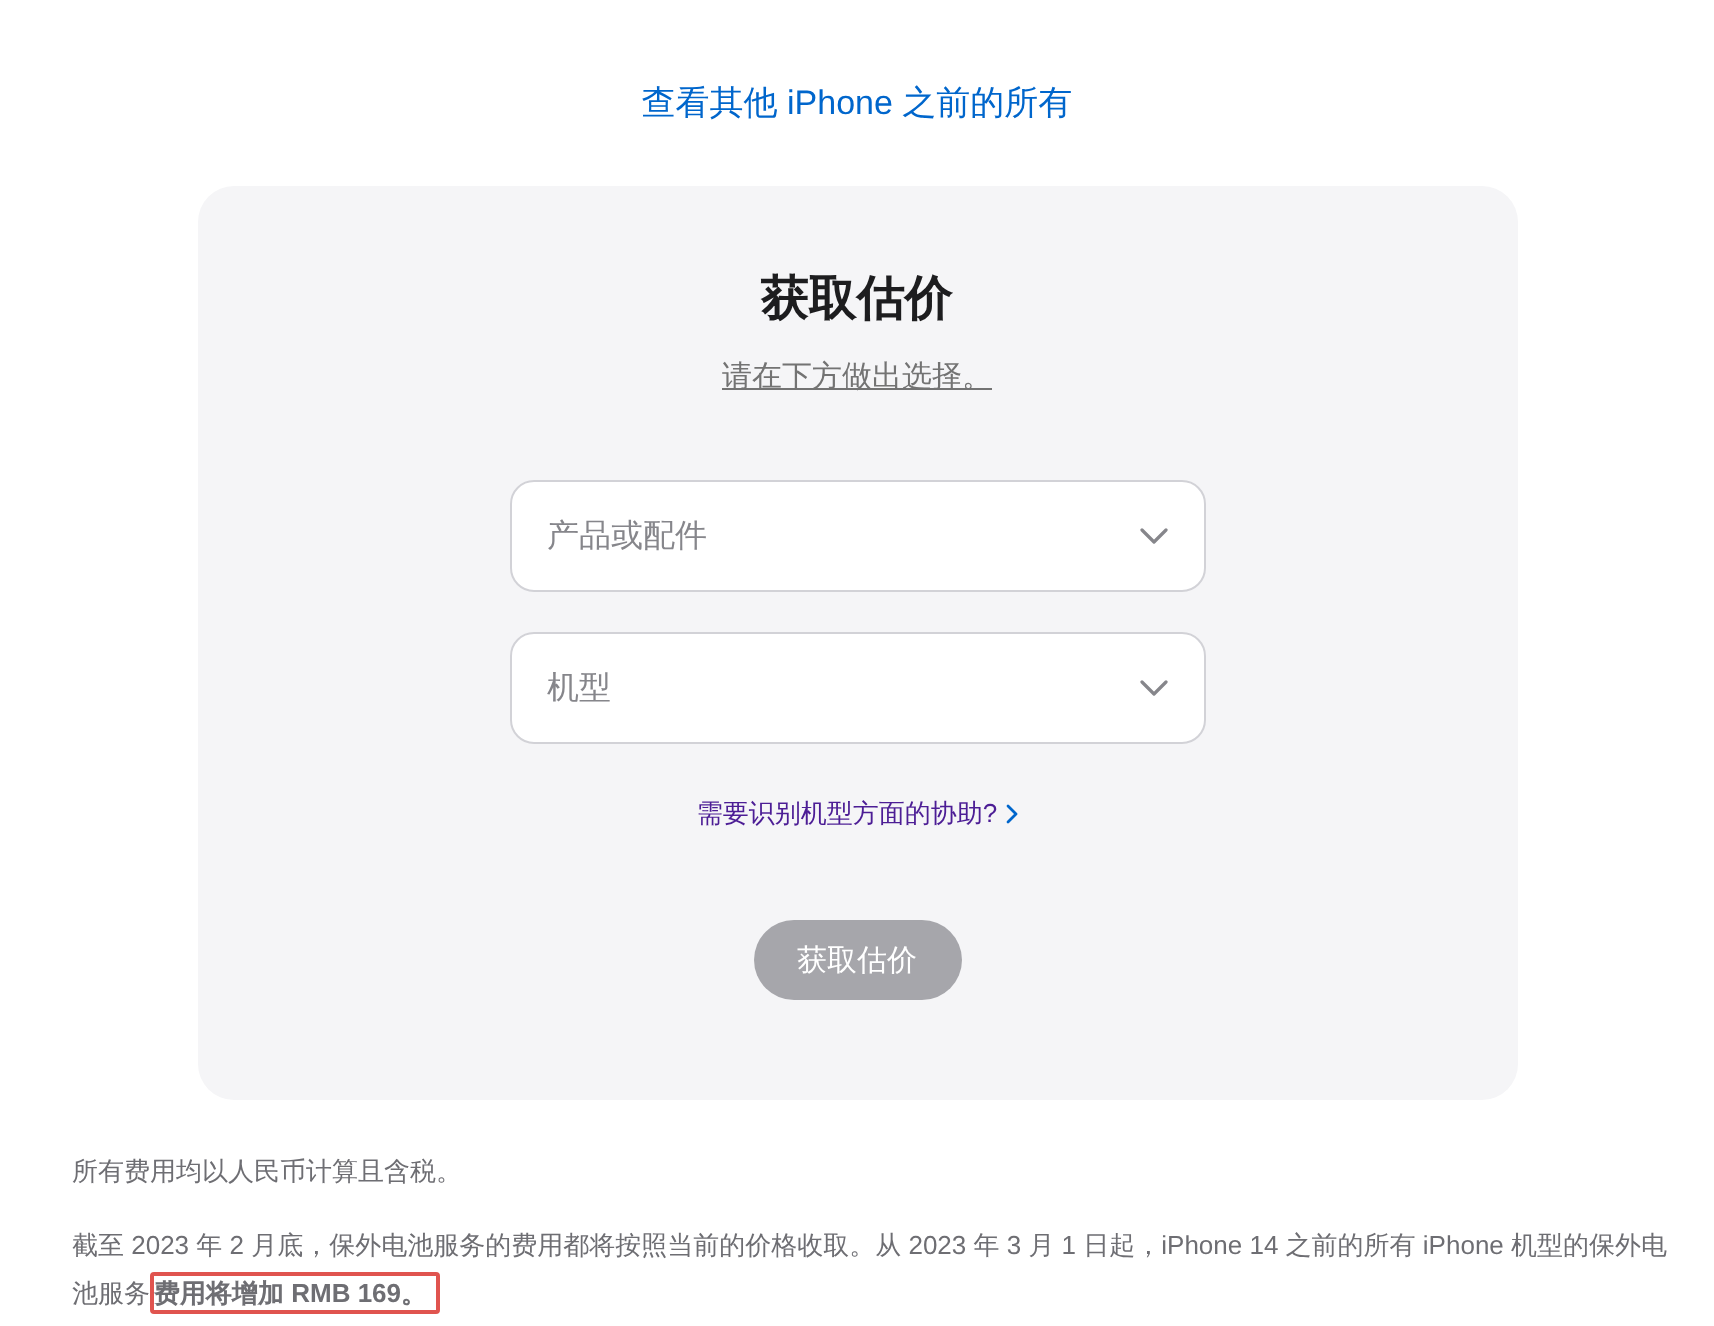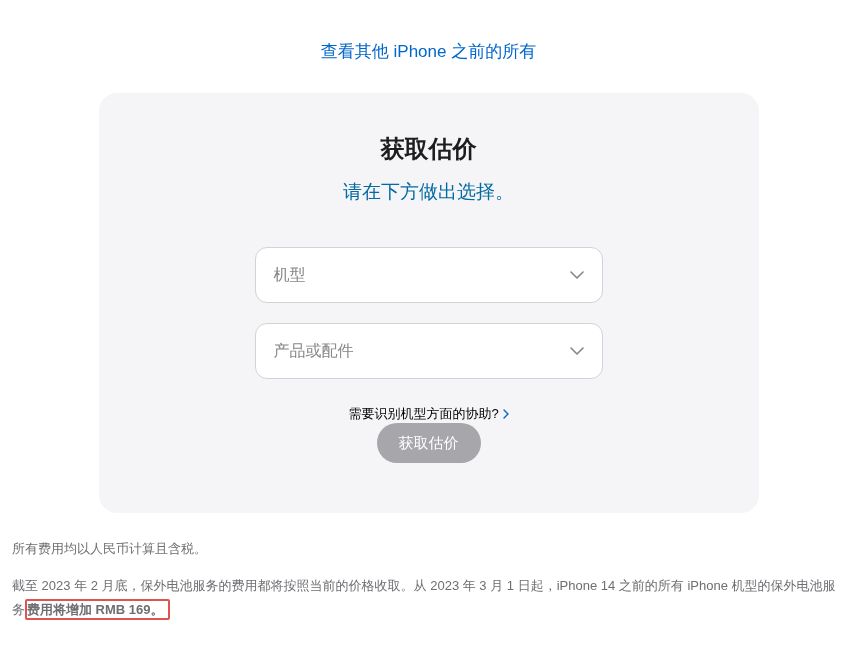--- a/index.html
+++ b/index.html
@@ -31,23 +31,24 @@
       padding: 40px 50px 50px;
       text-align: center;
     }
     .card-title {
       font-size: 24px;
       font-weight: 600;
       color: #1d1d1f;
       margin-bottom: 14px;
     }
     .card-subtitle {
-      font-size: 19px;
-      color: #0369a1;
+      font-size: 15px;
+      color: #737373;
       margin-bottom: 42px;
+      text-decoration: underline;
     }
     .select-wrap {
       position: relative;
       width: 348px;
       margin: 0 auto 20px;
     }
     .select-box {
       width: 100%;
       height: 56px;
       background: #fff;
@@ -65,24 +66,25 @@
       font-size: 16px;
     }
     .chevron {
       color: #86868b;
       display: inline-flex;
     }
     .help-link {
       display: inline-flex;
       align-items: center;
       gap: 4px;
-      color: #000000;
+      color: #4c1d95;
       text-decoration: none;
       font-size: 13px;
       margin-top: 6px;
+      margin-bottom: 44px;
       cursor: pointer;
     }
     .help-link .chev-right {
       display: inline-flex;
     }
     .submit-btn {
       display: inline-flex;
       align-items: center;
       justify-content: center;
       height: 40px;
@@ -94,53 +96,53 @@
       font-size: 15px;
       font-weight: 400;
       cursor: pointer;
     }
     .footnotes {
       padding: 24px 12px 12px;
       font-size: 13px;
       line-height: 1.9;
       color: #6e6e73;
     }
-    .footnotes p { margin-bottom: 12px; }
+    .footnotes p { margin-bottom: 12px; margin-left: 24px; }
     .highlight-box {
       padding: 1px 4px 1px 0;
       border: 2px solid #e0544f;
       border-radius: 2px;
       font-weight: bold;
     }
   </style>
 </head>
 <body>
 
 <div class="top-link">
   <a>查看其他 iPhone 之前的所有</a>
 </div>
 
 <div class="card">
   <h2 class="card-title">获取估价</h2>
   <p class="card-subtitle">请在下方做出选择。</p>
 
   <div class="select-wrap">
     <div class="select-box">
-      <span class="select-placeholder">机型</span>
+      <span class="select-placeholder">产品或配件</span>
       <span class="chevron">
         <svg width="14" height="8" viewBox="0 0 14 8" fill="none">
             <path d="M1 1L7 7L13 1" stroke="#86868b" stroke-width="1.6" stroke-linecap="round" stroke-linejoin="round"></path>
           </svg>
       </span>
     </div>
   </div>
 
   <div class="select-wrap">
     <div class="select-box">
-      <span class="select-placeholder">产品或配件</span>
+      <span class="select-placeholder">机型</span>
       <span class="chevron">
         <svg width="14" height="8" viewBox="0 0 14 8" fill="none">
             <path d="M1 1L7 7L13 1" stroke="#86868b" stroke-width="1.6" stroke-linecap="round" stroke-linejoin="round"></path>
           </svg>
       </span>
     </div>
   </div>
 
   <a class="help-link">
     <span>需要识别机型方面的协助?</span>

